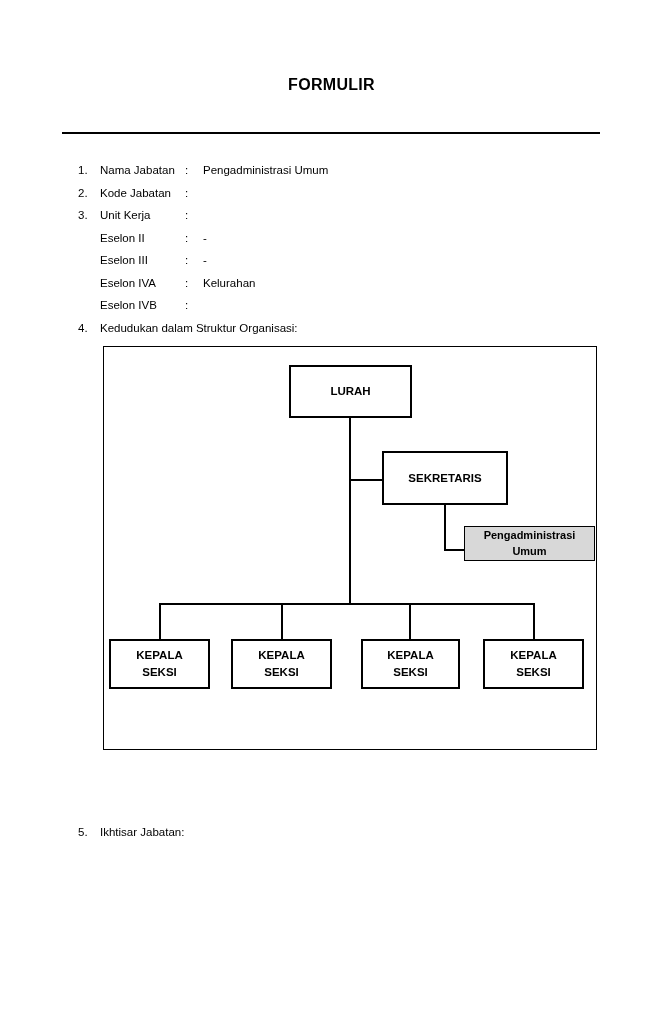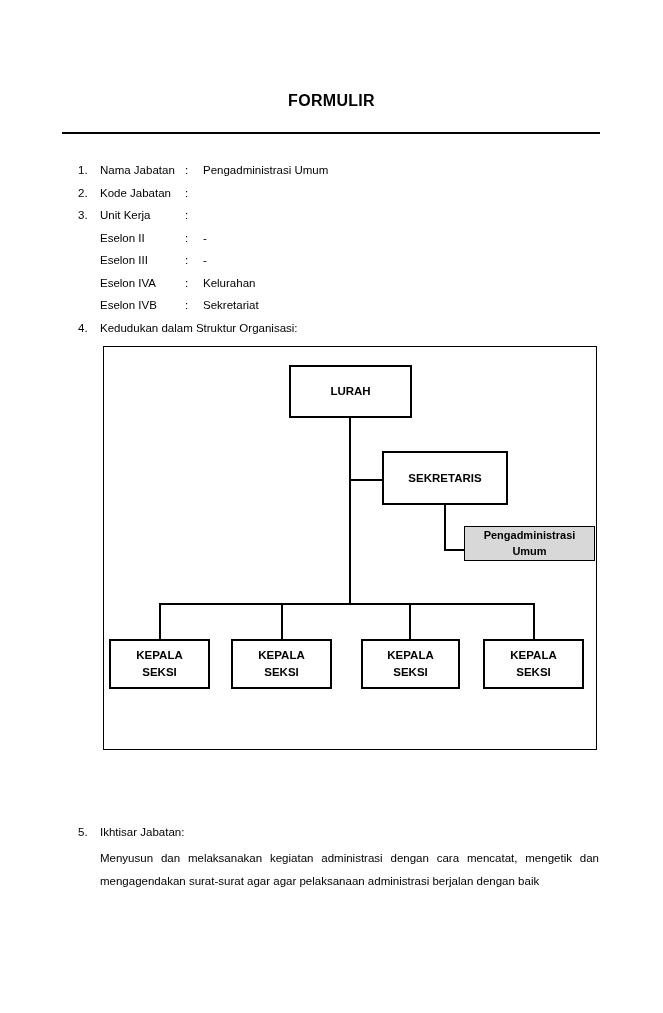--- a/index.html
+++ b/index.html
@@ -15,21 +15,21 @@
 
   
   .doc-title {
     position: absolute;
     left: 0; width: 663px;
     text-align: center;
     font-size: 16px;
     font-weight: bold;
     letter-spacing: 0.3px;
   }
-  .title-line1 { top: 76px; margin-top: 16px; }
+  .title-line1 { top: 76px; }
   .title-line2 { top: 101px; }
   .title-rule {
     position: absolute;
     top: 132px; left: 62px;
     width: 538px; height: 0;
     border-top: 2px solid #000000;
   }
 
   
   .form-rows {
@@ -165,21 +165,20 @@
     <div class="form-row">
       <span class="num"></span>
       <span class="label">Eselon IVA</span>
       <span class="colon">:</span>
       <span class="value">Kelurahan</span>
     </div>
     <div class="form-row">
       <span class="num"></span>
       <span class="label">Eselon IVB</span>
       <span class="colon">:</span>
-      <span class="value">Sekretariat</span>
     </div>
     <div class="form-row row-wide">
       <span class="num">4.</span>
       <span class="label">Kedudukan dalam Struktur Organisasi:</span>
     </div>
   </div>
 
   <div class="org-frame">
     <div class="org-box box-lurah">
       <span>LURAH</span>
@@ -222,15 +221,14 @@
       <span>KEPALA</span>
       <span>SEKSI</span>
     </div>
   </div>
 
 
   <div class="sec5-head">
     <span class="num">5.</span>
     <span>Ikhtisar Jabatan:</span>
   </div>
-  <div class="sec5-body">Menyusun dan melaksanakan kegiatan administrasi dengan cara mencatat, mengetik dan mengagendakan surat-surat agar agar pelaksanaan administrasi berjalan dengan baik</div>
 
 </div>
 
 </body></html>

